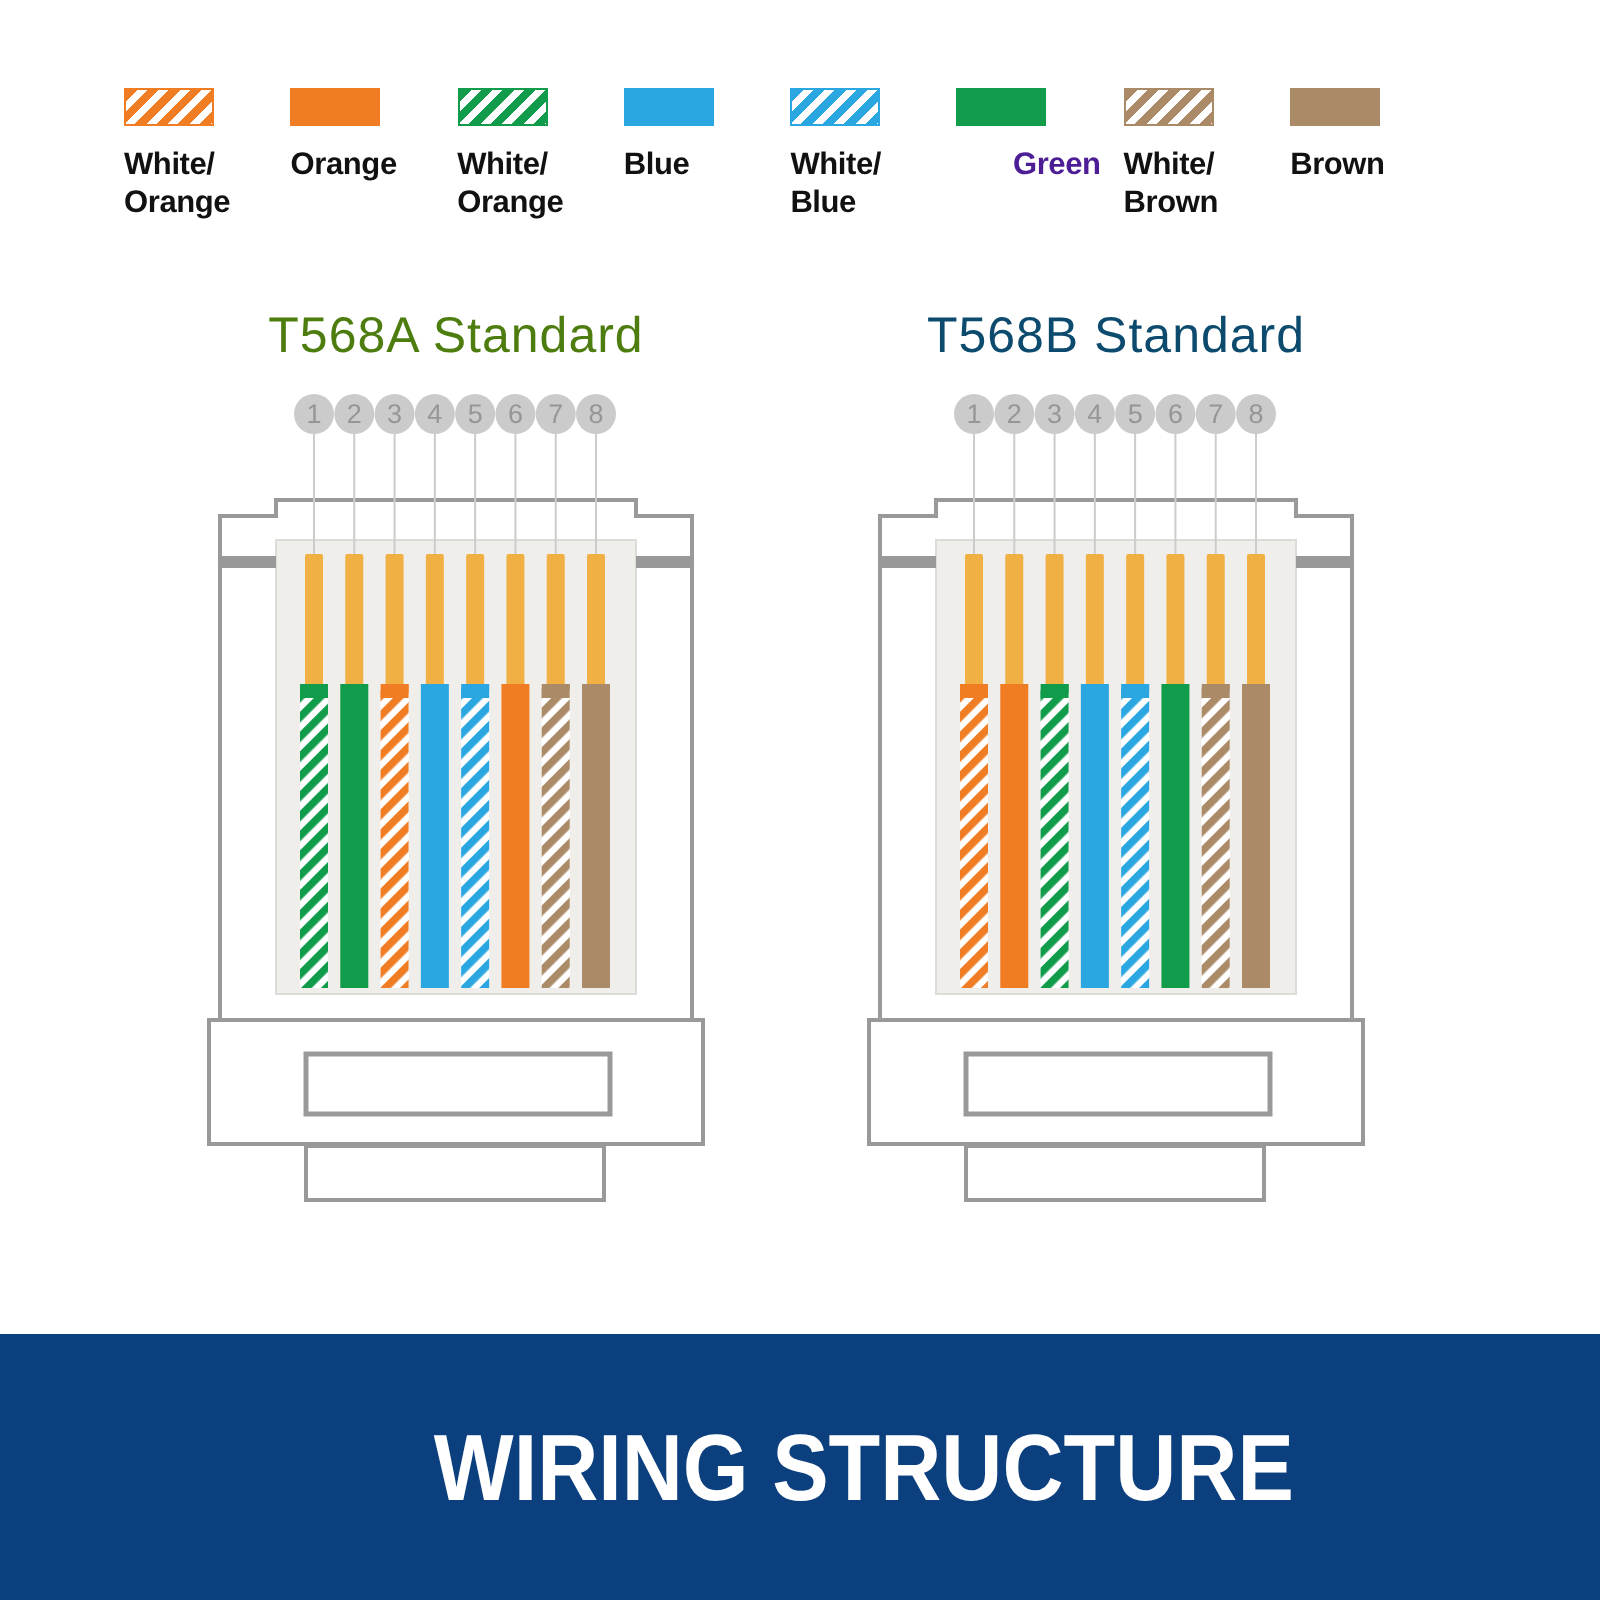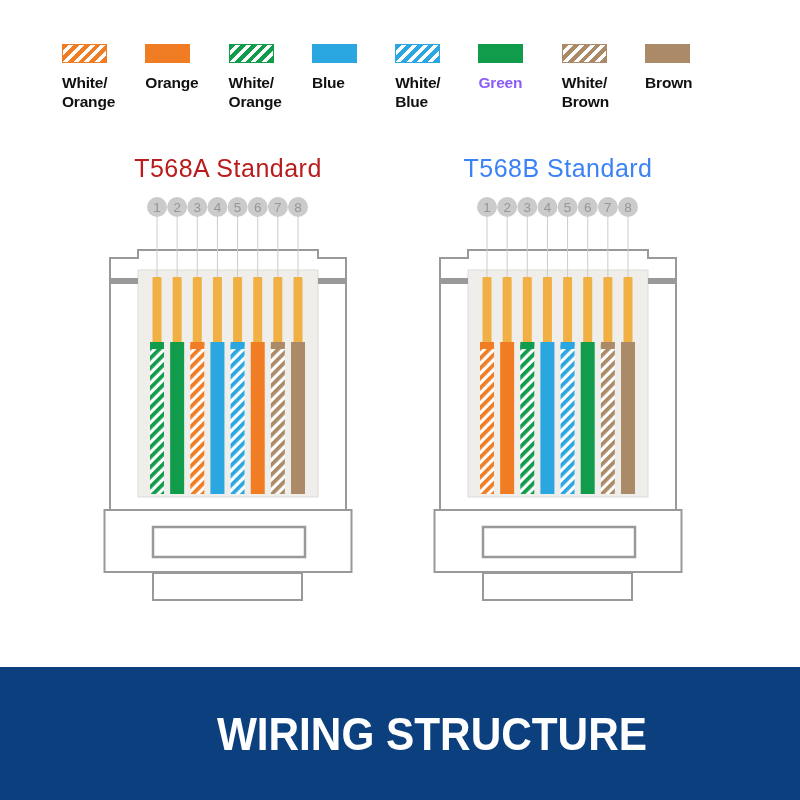--- a/index.html
+++ b/index.html
@@ -82,35 +82,35 @@
       <div class="swatch" style="background: rgb(42, 167, 224); border: 1px solid rgb(42, 167, 224);"></div>
       <div class="legend-label" style="color: rgb(17, 17, 17);">Blue</div>
     </div>
     <div class="legend-item">
       <div class="swatch" style="background: repeating-linear-gradient(135deg, rgb(42, 167, 224) 0px, rgb(42, 167, 224) 4px, rgb(255, 255, 255) 4px, rgb(255, 255, 255) 7.6px); border: 1px solid rgb(42, 167, 224);"></div>
       <div class="legend-label" style="color: rgb(17, 17, 17);">White/
 Blue</div>
     </div>
     <div class="legend-item">
       <div class="swatch" style="background: rgb(17, 156, 75); border: 1px solid rgb(17, 156, 75);"></div>
-      <div class="legend-label" style="color: #8b5cf6;">Green</div>
+      <div class="legend-label" style="color: #4c1d95; margin-left: 28px;">Green</div>
     </div>
     <div class="legend-item">
       <div class="swatch" style="background: repeating-linear-gradient(135deg, rgb(171, 138, 104) 0px, rgb(171, 138, 104) 4px, rgb(255, 255, 255) 4px, rgb(255, 255, 255) 7.6px); border: 1px solid rgb(171, 138, 104);"></div>
       <div class="legend-label" style="color: rgb(17, 17, 17);">White/
 Brown</div>
     </div>
     <div class="legend-item">
       <div class="swatch" style="background: rgb(171, 138, 104); border: 1px solid rgb(171, 138, 104);"></div>
       <div class="legend-label" style="color: rgb(17, 17, 17);">Brown</div>
     </div>
   </div>
 
-  <div class="diagram-title" id="title-a" style="color: #b91c1c;">T568A Standard</div>
-  <div class="diagram-title" id="title-b" style="color: #3b82f6;">T568B Standard</div>
+  <div class="diagram-title" id="title-a" style="color: #4d7c0f;">T568A Standard</div>
+  <div class="diagram-title" id="title-b" style="color: #0c4a6e;">T568B Standard</div>
 
   <svg class="connector" id="connector-a" viewBox="0 0 250 412">
       <rect x="50" y="378" width="149" height="27" fill="#fff" stroke="#999999" stroke-width="2"></rect>
       <rect x="1.5" y="315" width="247" height="62" fill="#fff" stroke="#999999" stroke-width="2"></rect>
       <path d="M7,63 L35,63 L35,55 L215,55 L215,63 L243,63 L243,315 L7,315 Z" fill="#fff" stroke="#999999" stroke-width="2"></path>
       <rect x="35" y="75" width="180" height="227" fill="#EFEEEB" stroke="#DCDBD8" stroke-width="1"></rect>
       <rect x="7" y="83" width="28" height="6" fill="#999999"></rect>
       <rect x="215" y="83" width="28" height="6" fill="#999999"></rect>
       <line x1="54" y1="22" x2="54" y2="84" stroke="#CCCCCC" stroke-width="1"></line>
       <rect x="49.5" y="82" width="9" height="67" rx="1" fill="#F1B043"></rect>

